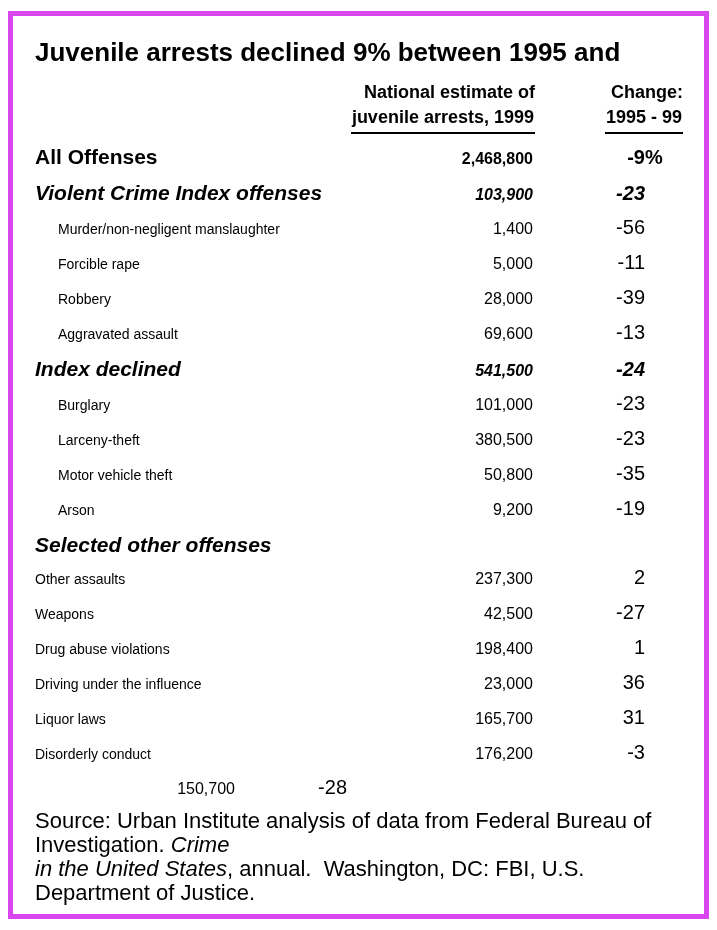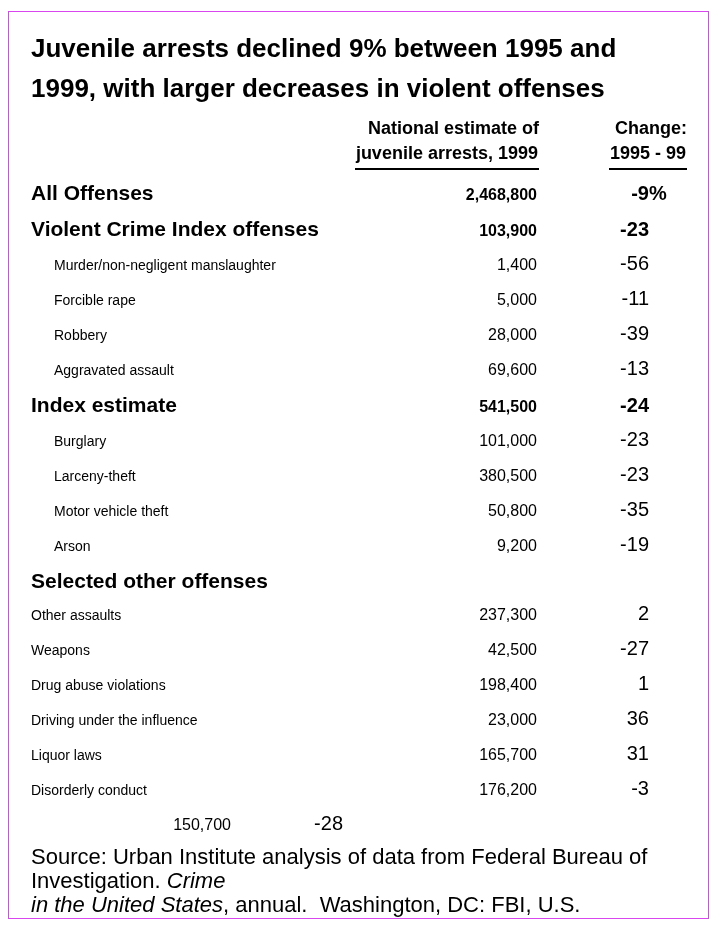--- a/index.html
+++ b/index.html
@@ -3,21 +3,21 @@
 <meta charset="utf-8">
 <style>
   html,body{margin:0;padding:0;}
   body{
     width:717px;height:930px;position:relative;
     background:#ffffff;color:#000000;
     font-family:"Liberation Sans",sans-serif;
   }
   .frame{
     position:absolute;left:8px;top:11px;width:701px;height:908px;
-    box-sizing:border-box;border:1px solid #d946ef;background:#ffffff;
+    box-sizing:border-box;border:5px solid #d946ef;background:#ffffff;
     overflow:hidden;
   }
   .title{
     margin:16px 18px 0 22px;
     font-size:26px;line-height:40px;font-weight:bold;
   }
   .title div{white-space:nowrap;}
   .col-headers{
     position:relative;height:56px;margin-top:8px;
     font-size:18px;line-height:25px;font-weight:bold;
@@ -28,32 +28,31 @@
   .ul{display:inline-block;border-bottom:2px solid #000;padding:0 1px 2px 1px;}
   .rows{margin-top:8px;padding:0 59px 0 22px;}
   .row{display:flex;align-items:baseline;line-height:25px;margin-bottom:8px;}
   .row .label{flex:1 1 auto;font-size:14px;}
   .row .num{width:200px;text-align:right;font-size:16px;white-space:nowrap;}
   .row .chg{width:112px;text-align:right;font-size:20px;position:relative;white-space:nowrap;}
   .sfx{position:absolute;left:100%;top:0;}
   .r-section .label{font-size:21px;font-weight:bold;}
   .r-section .num,.r-section .chg{font-weight:bold;}
   .r-sub .label{padding-left:23px;}
-  .gap{margin-top:9px;}
+  .gap{margin-top:9px;font-style:italic;}
   .source{margin:5px 16px 0 22px;font-size:22px;line-height:24px;}
   .it{font-style:italic;}
 </style>
 </head>
 <body>
 
 <div class="frame">
 
   <div class="title">
     <div>Juvenile arrests declined 9% between 1995 and</div>
-    <div>1999, with larger decreases in violent offenses</div>
   </div>
 
   <div class="col-headers">
     <div class="hdr hdr-estimate">
       <div>National estimate of</div>
       <div><span class="ul">juvenile arrests, 1999</span></div>
     </div>
     <div class="hdr hdr-change">
       <div>Change:</div>
       <div><span class="ul">1995 - 99</span></div>
@@ -92,21 +91,21 @@
       <div class="chg"><span>-39</span></div>
     </div>
 
     <div class="row r-sub">
       <div class="label">Aggravated assault</div>
       <div class="num">69,600</div>
       <div class="chg"><span>-13</span></div>
     </div>
 
     <div class="row r-section gap">
-      <div class="label">Index estimate</div>
+      <div class="label">Index declined</div>
       <div class="num">541,500</div>
       <div class="chg"><span>-24</span></div>
     </div>
 
     <div class="row r-sub">
       <div class="label">Burglary</div>
       <div class="num">101,000</div>
       <div class="chg"><span>-23</span></div>
     </div>
 

